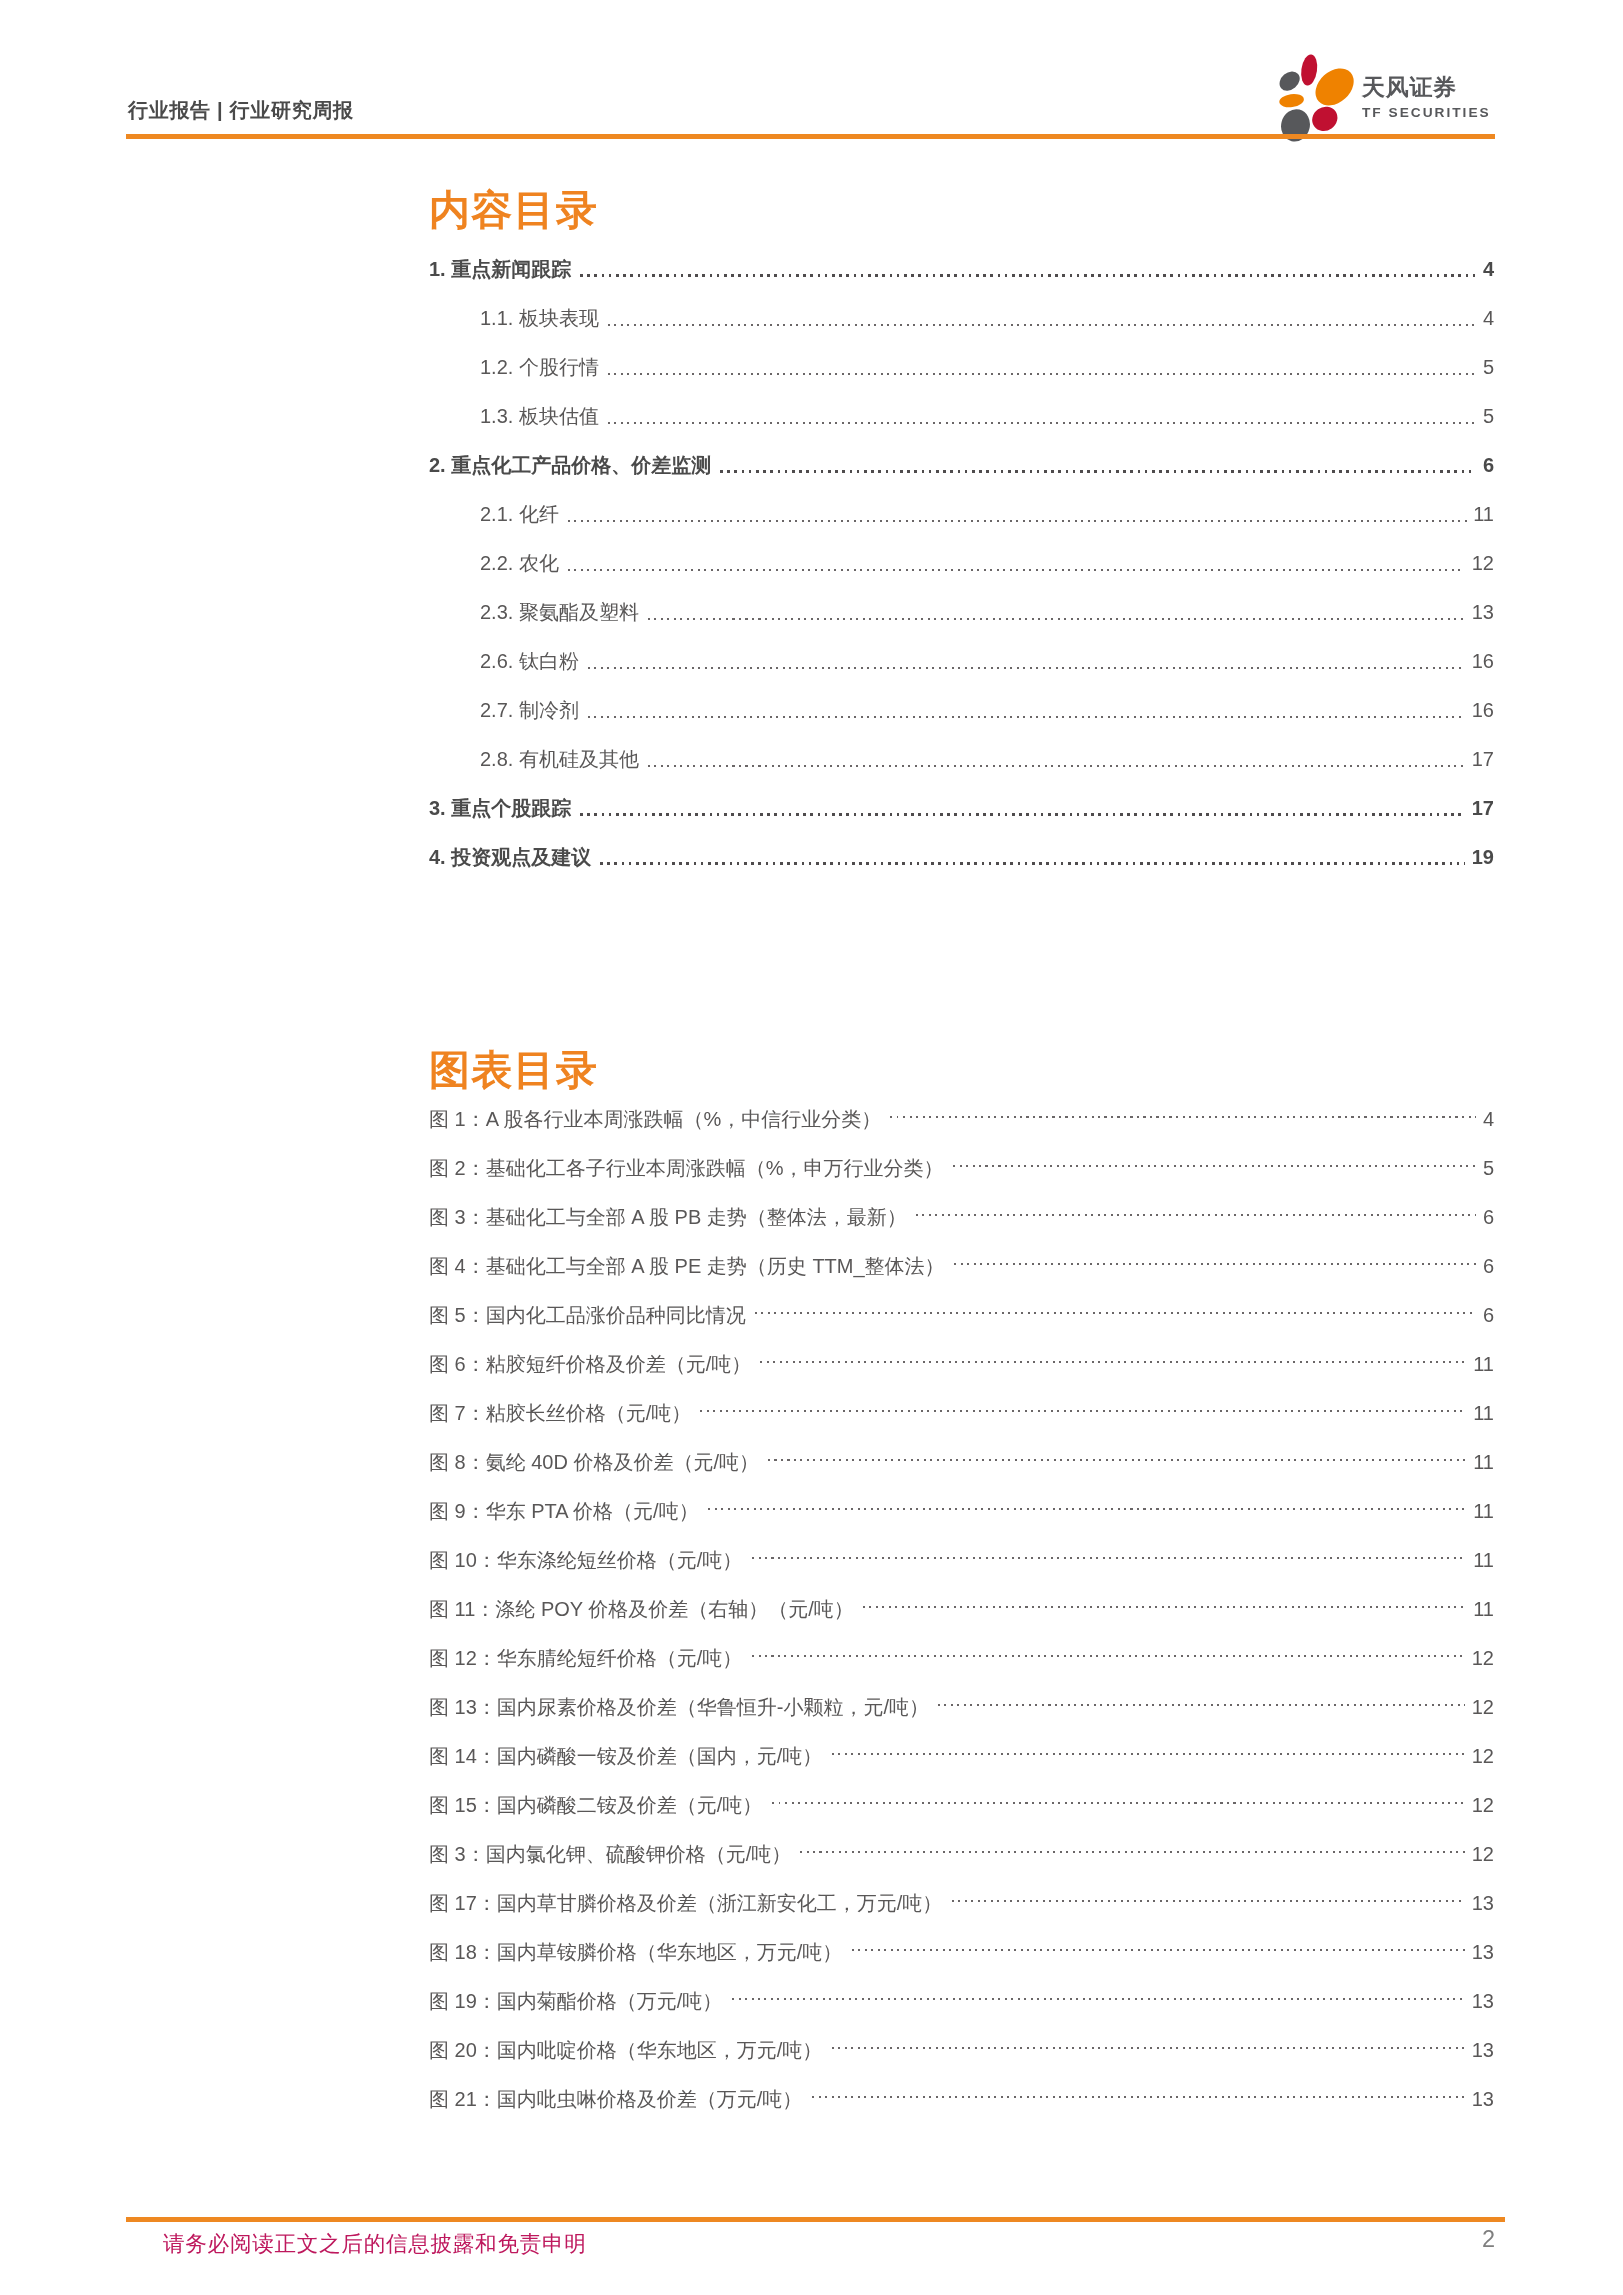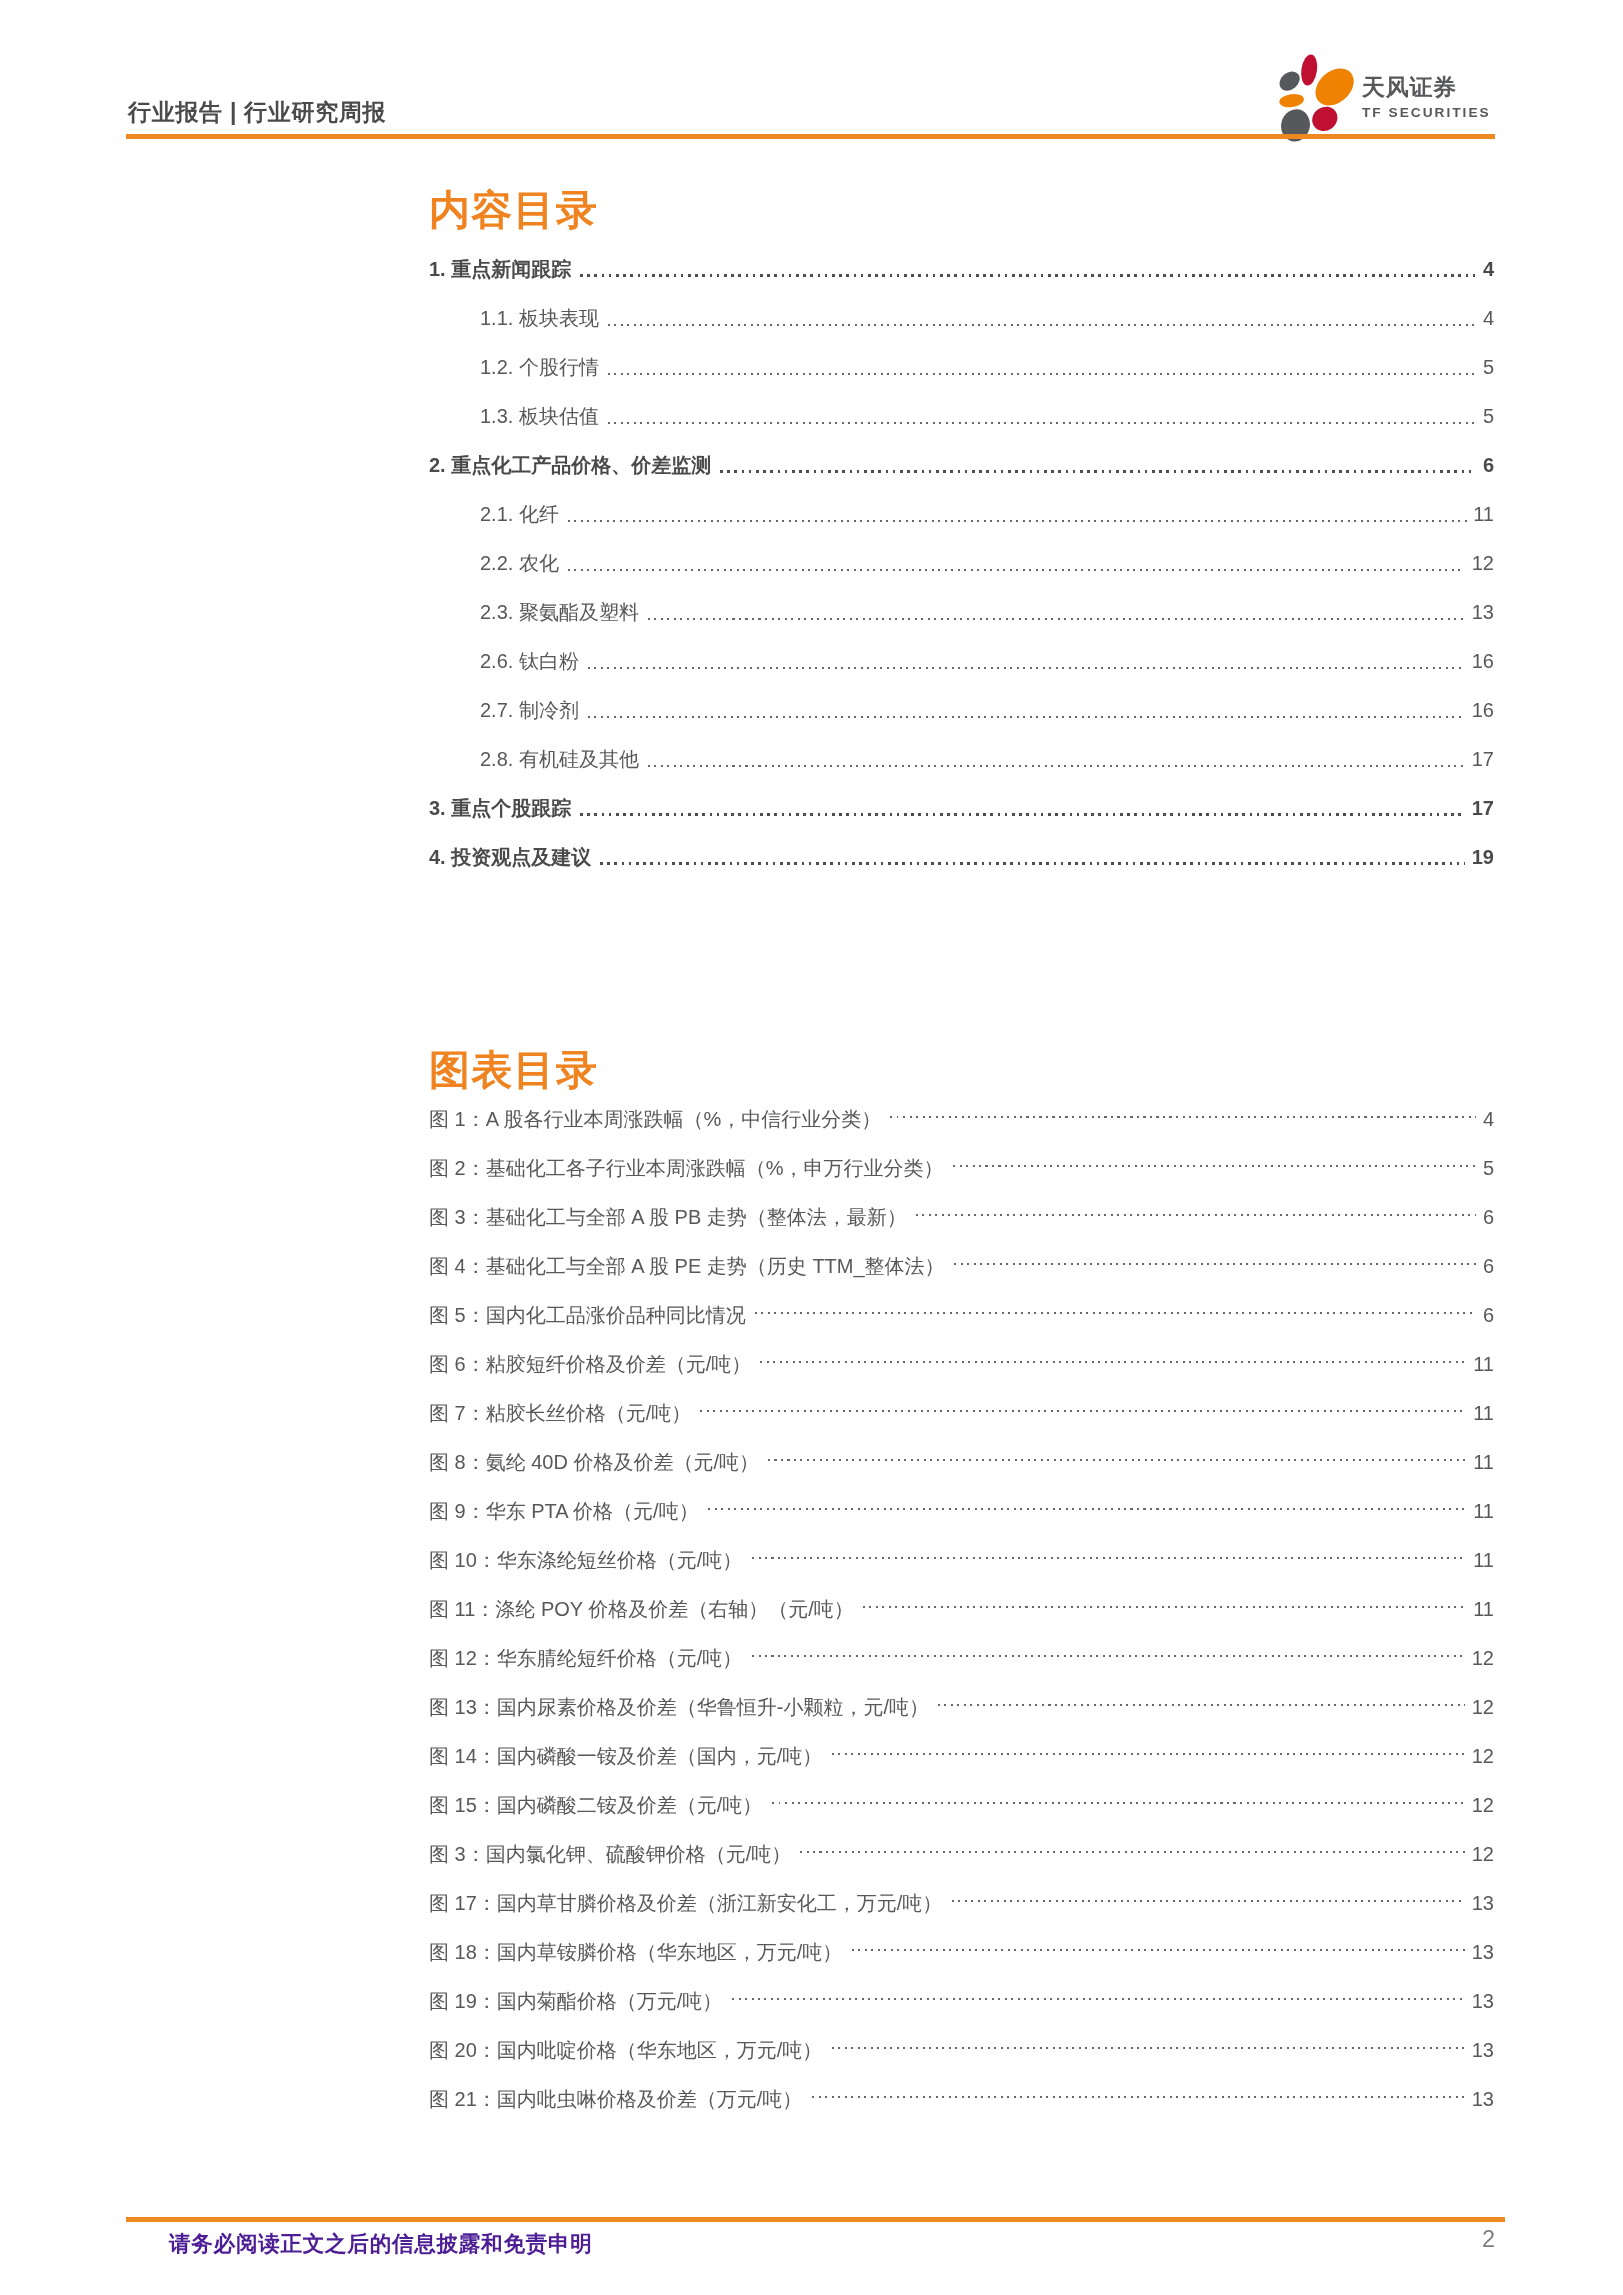--- a/index.html
+++ b/index.html
@@ -1,20 +1,20 @@
 <!DOCTYPE html>
 <html lang="zh" style="font-size:10.5px"><head>
 <meta charset="utf-8">
 <style>
   html,body{margin:0;padding:0;background:#ffffff;}
   body{font-family:"Liberation Sans","DejaVu Sans",sans-serif;}
   .page{position:relative;width:1623px;height:2295px;background:#fff;overflow:hidden;}
 
   
-  .report-type{position:absolute;left:128px;top:97px;font-size:23px;font-weight:bold;
+  .report-type{position:absolute;left:128px;top:97px;font-size:20px;font-weight:bold;
     color:#4a4a4a;letter-spacing:0.7px;white-space:nowrap;}
   .header-rule{position:absolute;left:126px;top:134px;width:1369px;height:4.6px;background:#ee8821;}
   .logo{position:absolute;left:1274px;top:51px;width:222px;height:85px;}
   .logo-flower{position:absolute;left:0;top:1.3px;}
   .logo-texts{position:absolute;left:88px;top:25px;width:135px;}
   .logo-brand{font-size:23px;font-weight:bold;color:#57585b;letter-spacing:0.7px;line-height:1;white-space:nowrap;}
   .logo-sub{font-size:13.7px;font-weight:bold;color:#57585b;letter-spacing:2px;margin-top:5.9px;white-space:nowrap;}
 
   
   .sec-title{position:absolute;left:429px;font-size:41px;font-weight:bold;color:#ef8320;
@@ -32,22 +32,22 @@
   .row .pg{font-size:20px;color:#595757;line-height:1;white-space:nowrap;}
   .row.lvl2{padding-left:51px;}
   .row.bold .lbl,.row.bold .pg{font-weight:bold;color:#4a4a4a;}
   .leader{flex:1;height:2px;margin:0 6.5px 2.6px 9.2px;
     background:repeating-linear-gradient(to right,#6a6667 0 2px,transparent 2px 6.5px);}
   .row.bold .leader{height:3.3px;margin-bottom:2px;
     background:repeating-linear-gradient(to right,#4f4c4d 0 2.6px,transparent 2.6px 7.2px);}
 
   
   .footer-rule{position:absolute;left:126px;top:2217px;width:1379px;height:4.6px;background:#ee8821;}
-  .footer-disclaimer{position:absolute;left:169px;top:2229px;font-size:21.6px;color:#4c1d95;
-    letter-spacing:0.7px;white-space:nowrap;font-weight:bold;}
+  .footer-disclaimer{position:absolute;left:163px;top:2229px;font-size:21.6px;color:#be185d;
+    letter-spacing:0.7px;white-space:nowrap;}
   .footer-page{position:absolute;right:128px;top:2226px;font-size:23.5px;color:#7f7f7f;}
 </style>
 </head>
 <body>
 
 <div class="page">
 
   <div class="report-type">行业报告 | 行业研究周报</div>
 
   <div class="logo">

